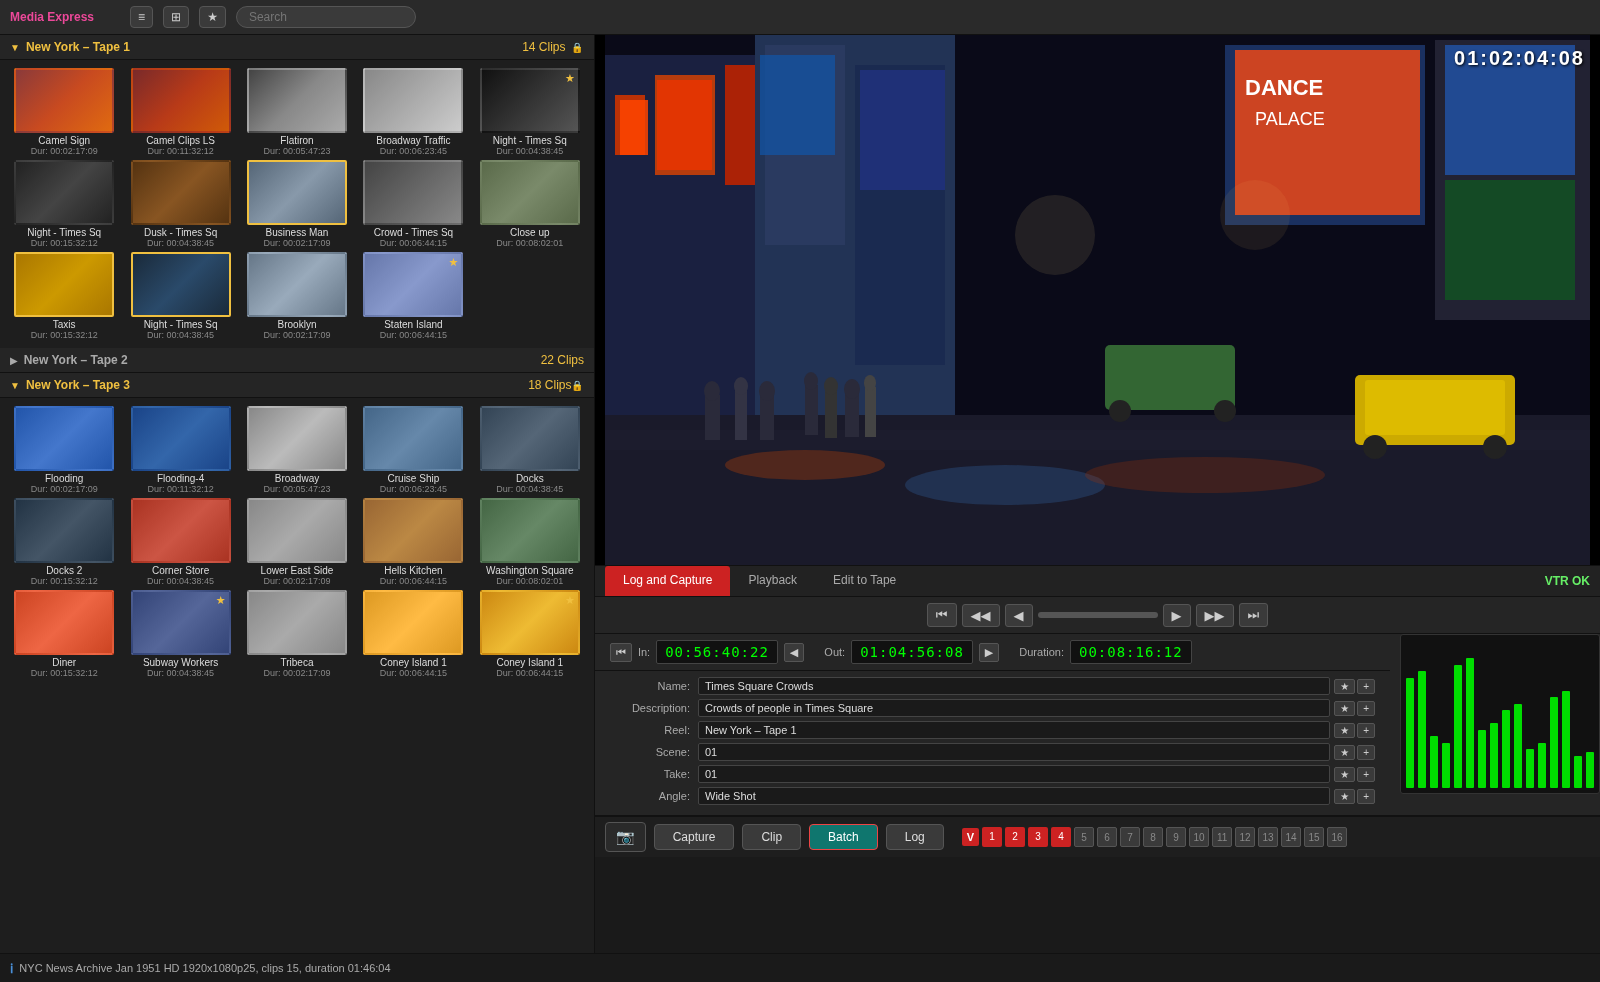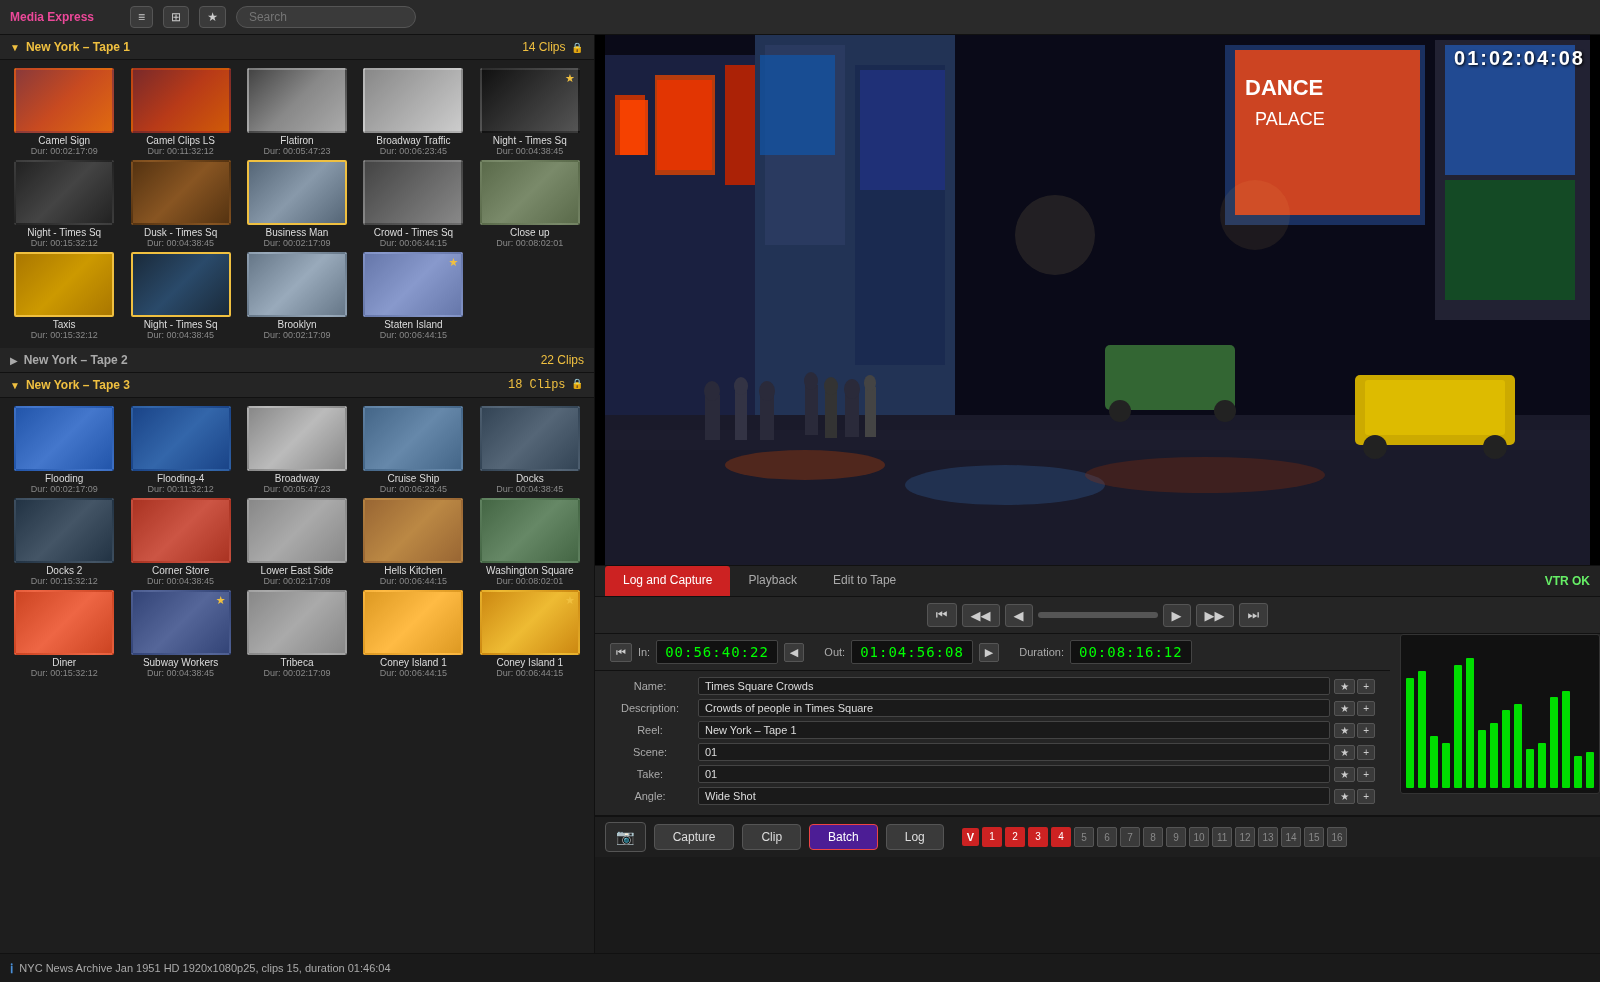--- a/index.html
+++ b/index.html
@@ -331,21 +331,21 @@
     }
     .meta-row {
       display: flex;
       align-items: center;
       margin-bottom: 4px;
     }
     .meta-label {
       color: #aaa;
       font-size: 11px;
       width: 80px;
-      text-align: center;
+      text-align: right;
       margin-right: 8px;
     }
     .meta-value {
       background: #1a1a1a;
       border: 1px solid #444;
       color: #ddd;
       font-size: 11px;
       padding: 2px 6px;
       flex: 1;
       border-radius: 2px;
@@ -412,21 +412,21 @@
     .action-btn {
       background: #3a3a3a;
       border: 1px solid #555;
       border-radius: 4px;
       color: #ddd;
       padding: 5px 18px;
       cursor: pointer;
       font-size: 12px;
     }
     .action-btn.active-btn {
-      background: #4c1d95;
+      background: #0f766e;
       border-color: #ee4444;
       color: #fff;
     }
     .track-selector {
       display: flex;
       align-items: center;
       gap: 3px;
       margin-left: 10px;
     }
     .track-v-label {
@@ -570,21 +570,21 @@
         </div>
       </div>
     </div>
 
     <div class="tape-section">
       <div class="tape-header">
         <div class="tape-header-left">
           <span class="triangle-down">▼</span>
           <span class="tape-title">New York – Tape 3</span>
         </div>
-        <div style="display:flex;gap:6px;font-family:Liberation Mono, monospace;">
+        <div style="display:flex;align-items:center;">
           <span class="tape-clips-count">18 Clips</span>
           <span class="tape-lock-icon">🔒</span>
         </div>
       </div>
       <div class="clips-grid" id="tape3-grid">
           <div class="clip-item">
             <div class="clip-thumb thumb-flooding"></div>
             <div class="clip-name">Flooding</div>
             <div class="clip-dur">Dur: 00:02:17:09</div>
           </div>

